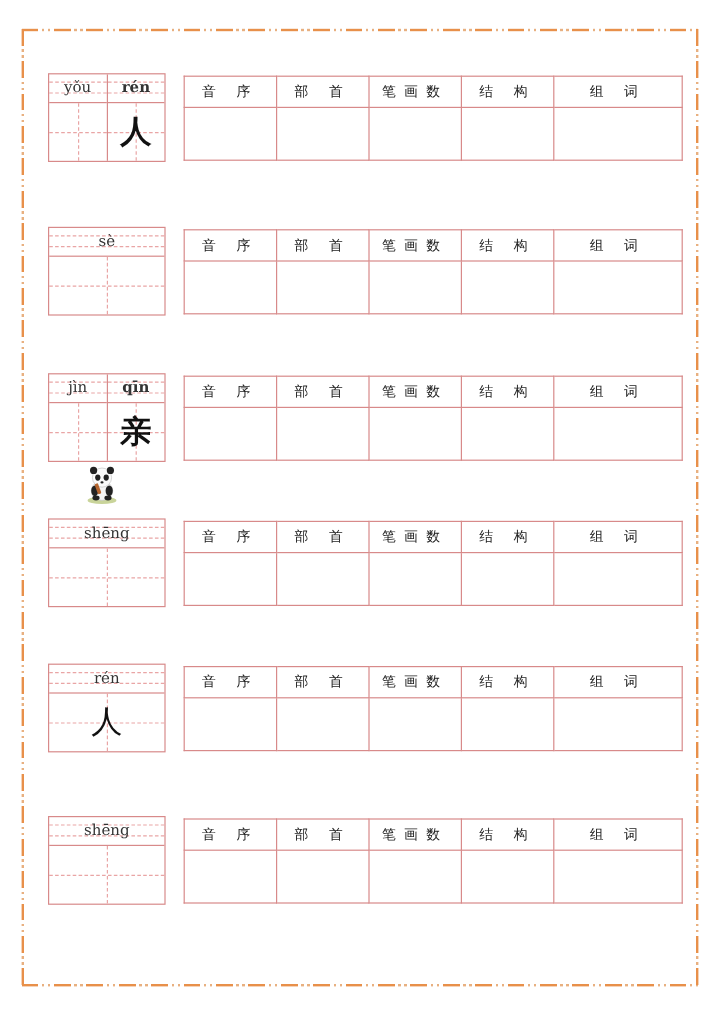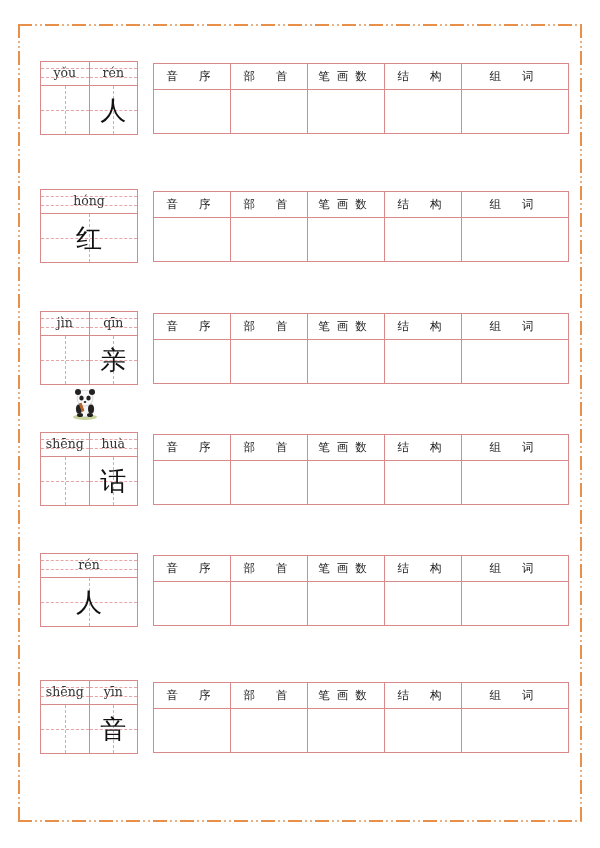--- a/index.html
+++ b/index.html
@@ -21,21 +21,21 @@
       transparent 19px 22px, #e8b080 22px 24px, transparent 24px 27px); }
   .frame .left { left: 0; }
   .frame .right { right: 0; }
 
   .row { position: absolute; left: 0; width: 600px; }
 
   
   .charbox { position: absolute; left: 40px; top: 0; width: 98px; height: 74px;
              border: 1.5px solid #d88a8a; box-sizing: border-box; display: flex; }
   .charcol { flex: 1; position: relative; }
-  .charcol + .charcol { border-left: 1.5px solid #d88a8a; }
+  .charcol + .charcol { border-left: 1.5px solid #d88a8a; font-weight: bold; }
   .pinyin { height: 24px; border-bottom: 1.5px solid #d88a8a; position: relative;
             box-sizing: border-box; text-align: center; font-size: 12.5px;
             line-height: 22px; color: #333; }
   .pinyin::before, .pinyin::after { content: ""; position: absolute; left: 0; right: 0;
             border-top: 1px dashed #e9a5a5; }
   .pinyin::before { top: 6px; }
   .pinyin::after { top: 15px; }
   .pinyin span { position: relative; z-index: 1; background: transparent; }
   .hanzi { position: relative; height: 48px; }
   .hanzi .vdash { position: absolute; left: 50%; top: 0; bottom: 0;
@@ -43,21 +43,21 @@
   .hanzi .hdash { position: absolute; top: 50%; left: 0; right: 0;
                   border-top: 1px dashed #e9a5a5; }
   .hanzi .glyph { position: absolute; left: 0; right: 0; top: 2px; text-align: center;
                   font-size: 26px; line-height: 44px; color: #111; z-index: 1; }
 
   
   .infotable { position: absolute; left: 153px; top: 2px; width: 415px; height: 70px;
                border-collapse: collapse; table-layout: fixed; }
   .infotable td { border: 1.5px solid #d88a8a; padding: 0; text-align: center; }
   .infotable .head td { height: 25px; font-size: 11.5px; letter-spacing: 7px;
-                        font-family: Liberation Mono, monospace; color: #222; }
+                        font-family: Liberation Sans, sans-serif; color: #222; }
   .infotable .body td { height: 43px; }
   .infotable col.c1 { width: 77px; } .infotable col.c2 { width: 77px; }
   .infotable col.c3 { width: 77px; } .infotable col.c4 { width: 77px; }
   .infotable col.c5 { width: 107px; }
 
   .panda { position: absolute; left: 71px; top: 388px; width: 28px; height: 32px; }
 </style>
 </head>
 <body>
 
@@ -110,25 +110,25 @@
       <td></td>
       <td></td>
     </tr>
   </tbody>
     </table>
 </div>
 
 <div class="row" style="top:189px">
   <div class="charbox">
     <div class="charcol">
-      <div class="pinyin"><span>hóng</span></div>
-      <div class="hanzi">
-          <div class="vdash"></div>
-          <div class="hdash"></div>
-          <div class="glyph">红</div>
+      <div class="pinyin"><span>sè</span></div>
+      <div class="hanzi">
+          <div class="vdash"></div>
+          <div class="hdash"></div>
+          <div class="glyph"></div>
         </div>
     </div>
   </div>
   <table class="infotable">
     <colgroup>
         <col class="c1">
         <col class="c2">
         <col class="c3">
         <col class="c4">
         <col class="c5">
@@ -217,28 +217,20 @@
 <div class="row" style="top:432px">
   <div class="charbox">
     <div class="charcol">
       <div class="pinyin"><span>shēng</span></div>
       <div class="hanzi">
           <div class="vdash"></div>
           <div class="hdash"></div>
           <div class="glyph"></div>
         </div>
     </div>
-    <div class="charcol">
-      <div class="pinyin"><span>huà</span></div>
-      <div class="hanzi">
-          <div class="vdash"></div>
-          <div class="hdash"></div>
-          <div class="glyph">话</div>
-        </div>
-    </div>
   </div>
   <table class="infotable">
     <colgroup>
         <col class="c1">
         <col class="c2">
         <col class="c3">
         <col class="c4">
         <col class="c5">
       </colgroup>
     <tbody>
@@ -301,28 +293,20 @@
 <div class="row" style="top:680px">
   <div class="charbox">
     <div class="charcol">
       <div class="pinyin"><span>shēng</span></div>
       <div class="hanzi">
           <div class="vdash"></div>
           <div class="hdash"></div>
           <div class="glyph"></div>
         </div>
     </div>
-    <div class="charcol">
-      <div class="pinyin"><span>yīn</span></div>
-      <div class="hanzi">
-          <div class="vdash"></div>
-          <div class="hdash"></div>
-          <div class="glyph">音</div>
-        </div>
-    </div>
   </div>
   <table class="infotable">
     <colgroup>
         <col class="c1">
         <col class="c2">
         <col class="c3">
         <col class="c4">
         <col class="c5">
       </colgroup>
     <tbody>

